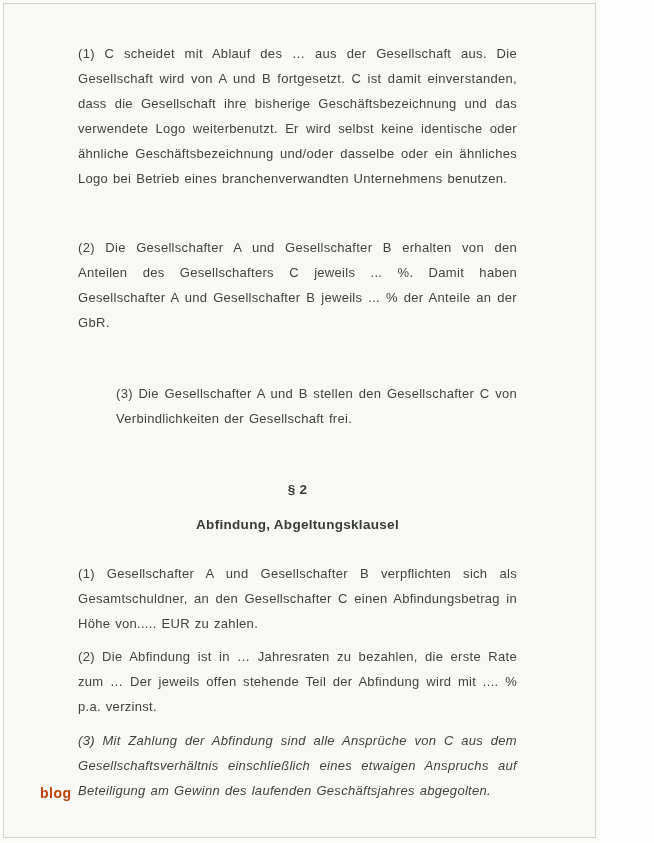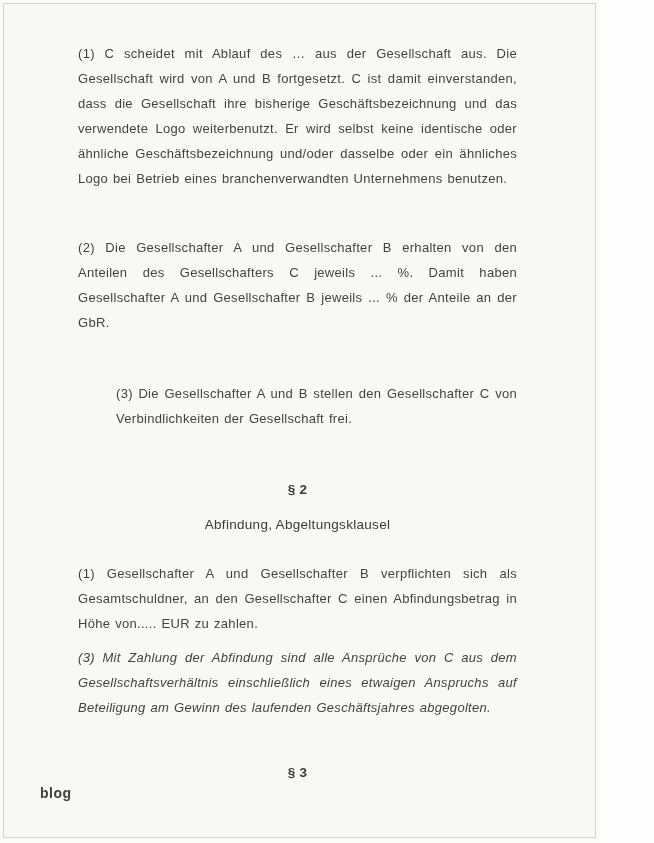--- a/index.html
+++ b/index.html
@@ -52,35 +52,35 @@
     color: #35393536;
     color: #383d38;
     letter-spacing: 0.3px;
   }
   .sec-num.s2 { margin-top: 46px; }
   .sec-num.s3 { margin-top: 40px; }
   .sec-title {
     margin: 10px 0 0 0;
     font-size: 13.5px;
     line-height: 25px;
-    font-weight: normal;
+    font-weight: bold;
     text-align: center;
     color: #383d38;
     letter-spacing: 0.3px;
   }
   .p-4 { margin-top: 24px; }
   .p-5 { margin-top: 8px; }
   .p-6 { margin-top: 9px; font-style: italic; }
   .watermark {
     position: absolute;
     left: 36px;
     top: 781px;
     font-size: 14px;
     font-weight: bold;
-    color: #404040;
+    color: #c2410c;
     letter-spacing: 0.5px;
     user-select: none;
   }
 </style>
 </head>
 <body>
 
 <div class="viewport">
   <div class="page">
     <div class="content">
@@ -90,20 +90,21 @@
       <p class="para p-2">(2) Die Gesellschafter A und Gesellschafter B erhalten von den Anteilen des Gesellschafters C jeweils ... %. Damit haben Gesellschafter A und Gesellschafter B jeweils ... % der Anteile an der GbR.</p>
 
       <p class="para p-3">(3) Die Gesellschafter A und B stellen den Gesellschafter C von Verbindlichkeiten der Gesellschaft frei.</p>
 
       <h2 class="sec-num s2">§ 2</h2>
 
       <h3 class="sec-title">Abfindung, Abgeltungsklausel</h3>
 
       <p class="para p-4">(1) Gesellschafter A und Gesellschafter B verpflichten sich als Gesamtschuldner, an den Gesellschafter C einen Abfindungsbetrag in Höhe von..... EUR zu zahlen.</p>
 
+      <p class="para p-5">(2) Die Abfindung ist in … Jahresraten zu bezahlen, die erste Rate zum … Der jeweils offen stehende Teil der Abfindung wird mit .... % p.a. verzinst.</p>
 
       <p class="para p-6">(3) Mit Zahlung der Abfindung sind alle Ansprüche von C  aus dem Gesellschaftsverhältnis einschließlich eines etwaigen Anspruchs auf Beteiligung am Gewinn des laufenden Geschäftsjahres abgegolten.</p>
 
       <h2 class="sec-num s3">§ 3</h2>
 
     </div>
 
     <div class="watermark">blog</div>
   </div>
 </div>

